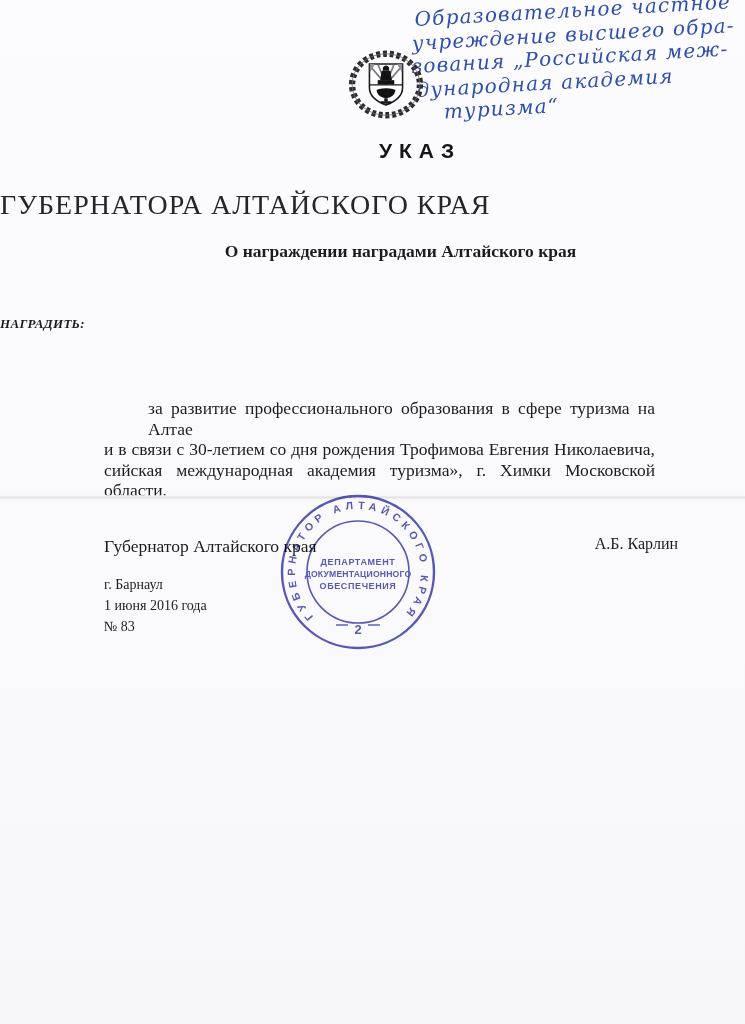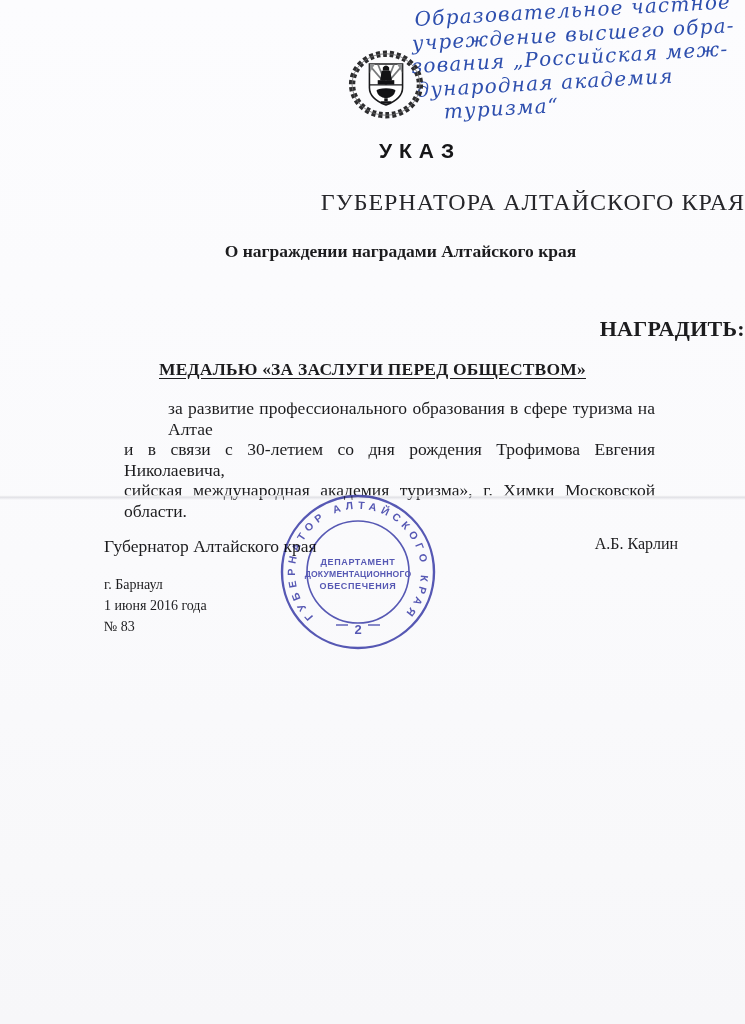--- a/index.html
+++ b/index.html
@@ -35,42 +35,42 @@
   
   .title{
     position:absolute;left:0;top:139px;width:100%;
     text-align:center;
     font-family:"Liberation Sans","DejaVu Sans",sans-serif;
     font-weight:bold;font-size:21px;letter-spacing:7px;text-indent:7px;
     color:#161618;
     padding-left:44px;
   }
   .subtitle{
-    position:absolute;left:0;top:189px;width:100%;text-align:right;
-    font-size:24px;letter-spacing:1px;color:#26262a;
+    position:absolute;left:0;top:189px;width:100%;text-align:left;
+    font-size:28px;letter-spacing:1px;color:#26262a;
   }
   .subject{
     position:absolute;left:0;top:241px;width:100%;text-align:center;
     font-size:17.5px;font-weight:bold;padding-left:28px;
   }
   .award-heading{
-    position:absolute;left:0;top:316px;width:100%;text-align:right;
-    font-size:22px;font-weight:bold;letter-spacing:.3px;
+    position:absolute;left:0;top:316px;width:100%;text-align:left;
+    font-size:13px;font-weight:bold;letter-spacing:.3px;font-style:italic;
   }
   .medal-line{
     position:absolute;left:0;top:359px;width:100%;text-align:center;
     font-size:17.5px;font-weight:bold;text-decoration:underline;
     text-underline-offset:3px;letter-spacing:.2px;
   }
   
   .body-par{
     position:absolute;left:104px;top:398px;width:551px;
     font-size:17.5px;line-height:20.6px;
   }
-  .body-line{display:block;text-align:justify;text-align-last:justify;white-space:normal;margin-left:20px;}
+  .body-line{display:block;text-align:justify;text-align-last:justify;white-space:normal;}
   .body-line.first{padding-left:44px;}
   .body-line.last{text-align-last:left;}
   
   .sig-position{position:absolute;left:104px;top:536px;font-size:17.5px;}
   .sig-name{position:absolute;right:67px;top:535px;font-size:16px;text-align:right;}
   
   .footer{position:absolute;left:104px;top:574px;font-size:14px;line-height:21px;}
   
   .stamp{position:absolute;left:276px;top:490px;width:164px;height:164px;
     mix-blend-mode:multiply;opacity:.92;}
@@ -126,21 +126,20 @@
           <path d="M43.5,66.3 L56.5,66.3 L58.5,69.5 L41.5,69.5 Z"></path>
         </g>
       </g>
     </svg>
   </div>
 
   <div class="title">УКАЗ</div>
   <div class="subtitle">ГУБЕРНАТОРА АЛТАЙСКОГО КРАЯ</div>
   <div class="subject">О награждении наградами Алтайского края</div>
   <div class="award-heading">НАГРАДИТЬ:</div>
-  <div class="medal-line">МЕДАЛЬЮ «ЗА ЗАСЛУГИ ПЕРЕД ОБЩЕСТВОМ»</div>
 
   <div class="body-par">
     <span class="body-line first">за развитие профессионального образования в сфере туризма на Алтае</span>
     <span class="body-line">и в связи с 30-летием со дня рождения Трофимова Евгения Николаевича,</span>
     <span class="body-line last">сийская международная академия туризма», г. Химки Московской области.</span>
   </div>
 
   <div class="crease"></div>
 
   <div class="sig-position">Губернатор Алтайского края</div>

